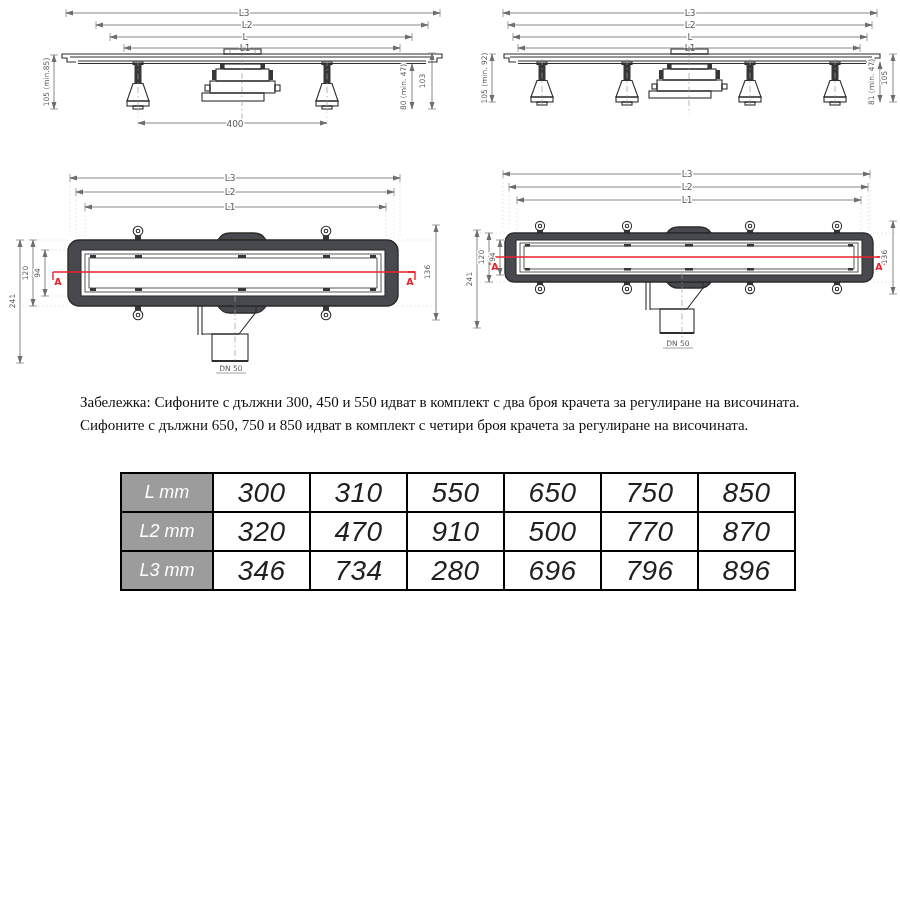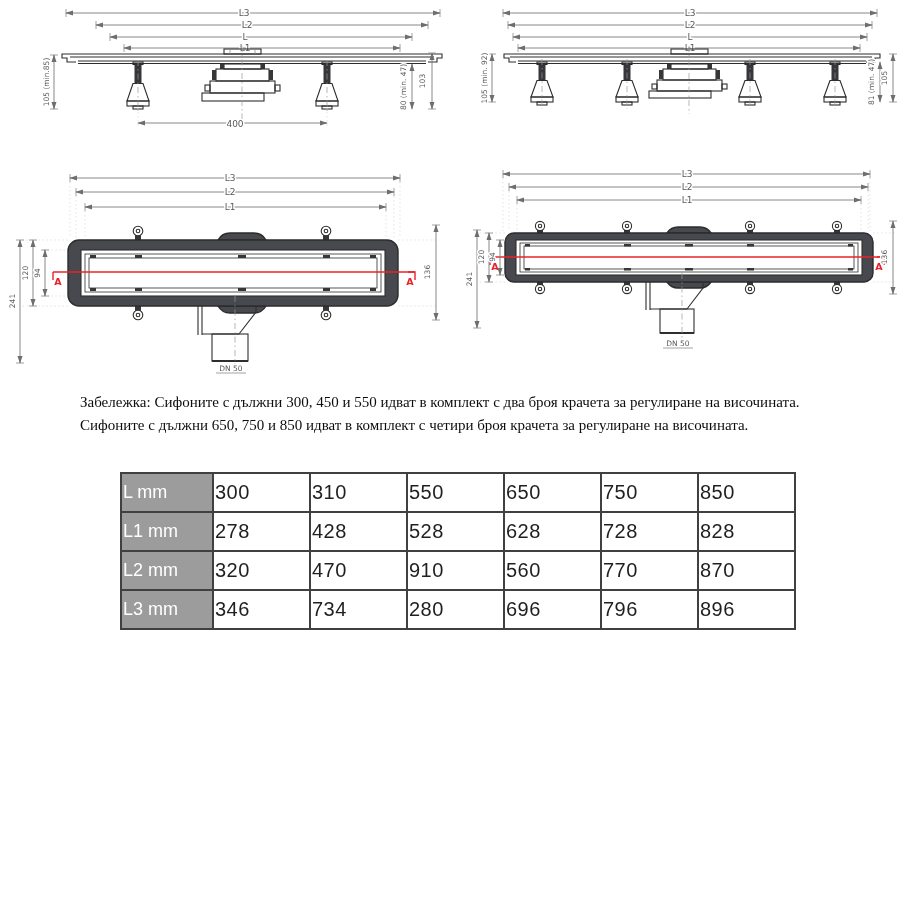--- a/index.html
+++ b/index.html
@@ -18,24 +18,24 @@
       paint-order:stroke;stroke:#fff;stroke-width:3px;stroke-linejoin:round;}
   .dts{font-size:7.5px;}
   .redl{stroke:#e8232b;stroke-width:1.4;fill:none;}
   .redt{fill:#e8232b;font-family:"DejaVu Sans",sans-serif;font-weight:bold;font-size:9.5px;text-anchor:middle;}
   .bodyfill{fill:#47494e;stroke:#2c2c2c;stroke-width:1.4;}
   
   #note{position:absolute;left:80px;top:391px;width:720px;
         font-family:"Liberation Serif",serif;font-size:15px;line-height:1.52;color:#0d0d0d;}
   
   #dim-table{position:absolute;left:120px;top:472px;border-collapse:collapse;}
-  #dim-table td{border:2px solid #404040;vertical-align:middle;
-        height:35px;font-family:"Liberation Sans",sans-serif;}
+  #dim-table td{border:2px solid #000000;text-align:center;vertical-align:middle;
+        height:35px;font-family:"Liberation Sans",sans-serif;font-style:italic;}
   #dim-table td.hd{background:#9c9c9c;color:#fff;width:88px;font-size:18px;}
-  #dim-table td.vl{background:#fff;color:#1f1f1f;width:93px;font-size:20px;letter-spacing:0.5px;}
+  #dim-table td.vl{background:#fff;color:#1f1f1f;width:93px;font-size:28px;letter-spacing:0.5px;}
 </style>
 </head>
 <body>
 
 <div id="page">
 
   <svg style="left:40px;top:2px;" width="420" height="150" viewBox="0 0 420 150">
     <defs>
       <marker id="arw" viewBox="0 0 10 10" refX="9" refY="5" markerWidth="9" markerHeight="9" orient="auto-start-reverse">
         <path d="M0,1.8 L10,5 L0,8.2 Z" fill="#6e6e6e"></path>
@@ -355,34 +355,25 @@
       <tr>
         <td class="hd">L mm</td>
         <td class="vl">300</td>
         <td class="vl">310</td>
         <td class="vl">550</td>
         <td class="vl">650</td>
         <td class="vl">750</td>
         <td class="vl">850</td>
       </tr>
       <tr>
-        <td class="hd">L1 mm</td>
-        <td class="vl">278</td>
-        <td class="vl">428</td>
-        <td class="vl">528</td>
-        <td class="vl">628</td>
-        <td class="vl">728</td>
-        <td class="vl">828</td>
-      </tr>
-      <tr>
         <td class="hd">L2 mm</td>
         <td class="vl">320</td>
         <td class="vl">470</td>
         <td class="vl">910</td>
-        <td class="vl">560</td>
+        <td class="vl">500</td>
         <td class="vl">770</td>
         <td class="vl">870</td>
       </tr>
       <tr>
         <td class="hd">L3 mm</td>
         <td class="vl">346</td>
         <td class="vl">734</td>
         <td class="vl">280</td>
         <td class="vl">696</td>
         <td class="vl">796</td>

